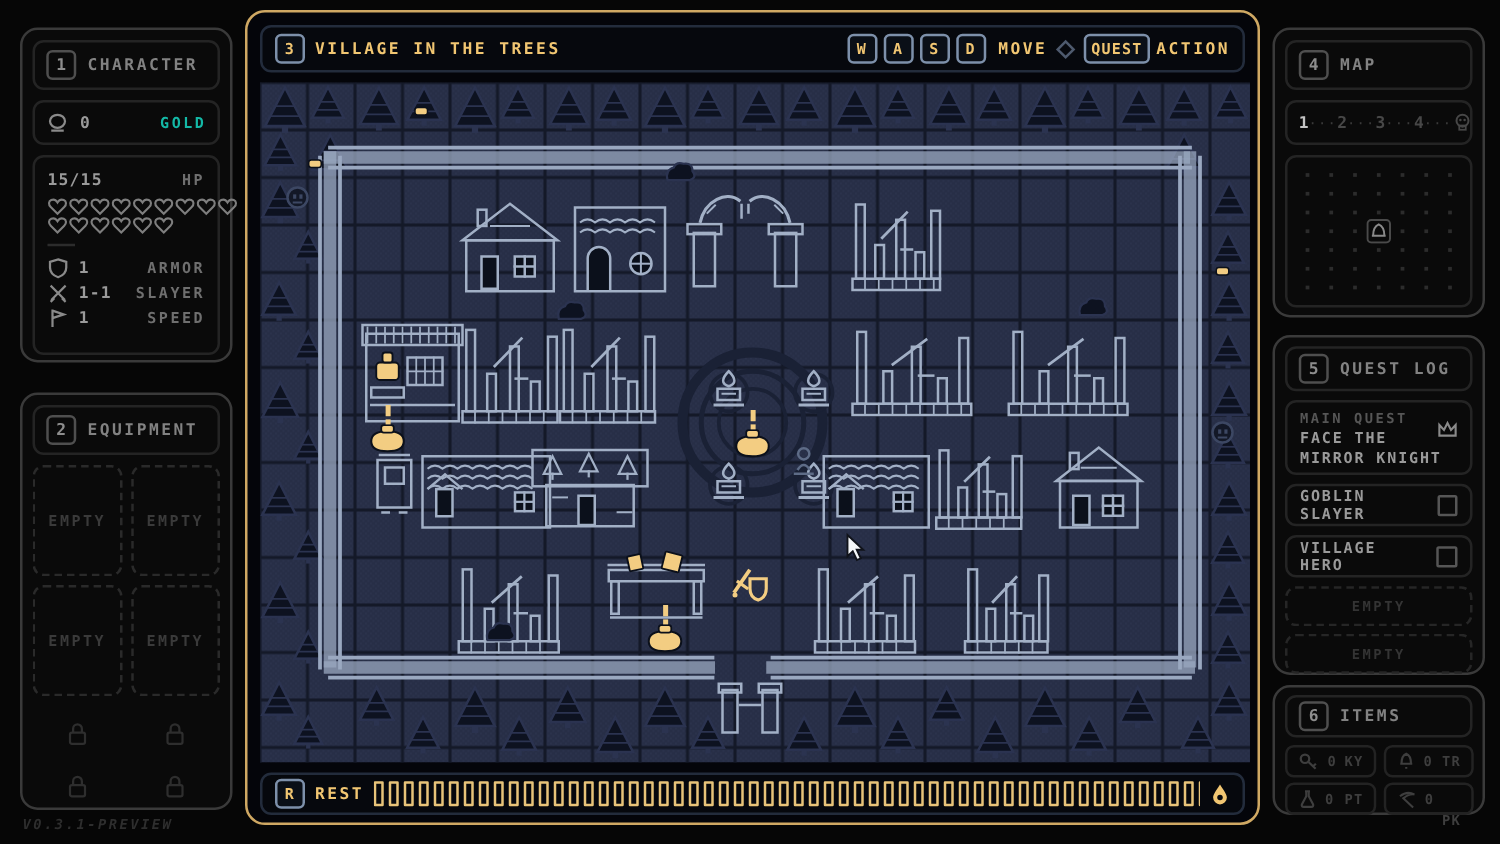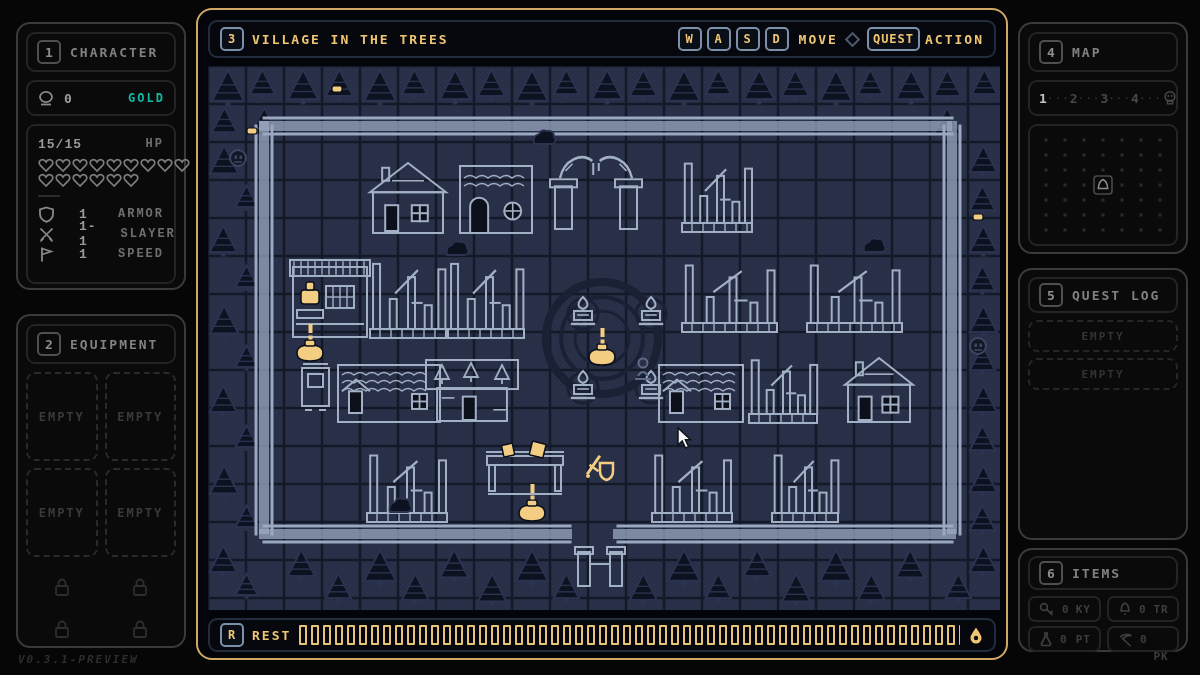--- a/index.html
+++ b/index.html
@@ -6,21 +6,21 @@
   #app{position:relative;width:1200px;height:675px;background:#060606;overflow:hidden;
        font-family:"DejaVu Sans Mono",monospace;-webkit-font-smoothing:none;}
   .panel{position:absolute;background:#0a0a0a;border:2px solid #3a3a3a;border-radius:14px;box-sizing:border-box;}
   .inbox{border:2px solid #242424;border-radius:9px;margin:8px;display:flex;align-items:center;
          padding:0 9px;gap:9px;box-sizing:border-box;}
   .badge{min-width:24px;height:24px;border:2px solid #4f4f4f;border-radius:5px;display:flex;align-items:center;
          justify-content:center;color:#8d8d8d;font-size:13px;font-weight:bold;box-sizing:border-box;background:#0a0a0a;}
   .t{font-weight:bold;letter-spacing:2px;font-size:13px;color:#828282;white-space:nowrap;}
   .dim{color:#14b8a6;}  .val{color:#9a9a9a;font-weight:bold;letter-spacing:1px;font-size:13px;}
   .right{margin-left:auto;}
-  .statrow{display:flex;align-items:center;gap:24px;height:20px;font-family:Liberation Mono, monospace;}
+  .statrow{display:flex;align-items:center;gap:8px;height:20px;}
   .statlabel{margin-left:auto;color:#6f6f6f;font-weight:bold;letter-spacing:2px;font-size:12px;}
   .slot{border:2px dashed #2a2a2a;border-radius:9px;display:flex;align-items:center;justify-content:center;
         color:#3a3a3a;font-weight:bold;letter-spacing:2px;font-size:12px;box-sizing:border-box;}
   
   #level{position:absolute;left:196px;top:8px;width:812px;height:652px;border:2px solid #cfa863;
          border-radius:16px;box-sizing:border-box;background:#04050a;}
   .bar{border:2px solid #232c3c;background:#06080d;border-radius:9px;display:flex;align-items:center;
        padding:0 10px;gap:8px;box-sizing:border-box;}
   .key{min-width:24px;height:24px;border:2px solid #7d90aa;border-radius:5px;background:#0a0f17;color:#f1c672;
        font-weight:bold;font-size:12px;letter-spacing:1px;display:flex;align-items:center;justify-content:center;
@@ -1046,20 +1046,40 @@
           <span style="position:absolute;left:92.85714285714286%;top:92.85714285714286%;width:3px;height:3px;background:#2c2c2c;transform:translate(-50%,-50%);"></span>
         </div>
     </div>
   </div>
 
   <div class="panel" style="left:1018px;top:268px;width:170px;height:272px;">
     <div class="inbox" style="height:36px;margin:7px 8px;">
       <span class="badge">5</span>
       <span class="t">QUEST LOG</span>
     </div>
+    <div class="qbox" style="height:60px;align-items:flex-start;flex-direction:column;justify-content:center;gap:2px;position:relative;">
+      <span style="color:#565656;font-weight:bold;letter-spacing:2px;font-size:11px;">MAIN QUEST</span>
+      <span class="qname">FACE THE</span>
+      <span class="qname">MIRROR KNIGHT</span>
+      <span id="crown" style="position:absolute;right:9px;top:14px;">
+          <svg width="18" height="15" viewBox="0 0 18 15">
+            <path d="M2.5 12.5 V4 L6.2 8 L9 2.5 L11.8 8 L15.5 4 V12.5 Z" fill="none" stroke="#8a8a8a" stroke-width="1.7"></path>
+          </svg>
+        </span>
+    </div>
+    <div id="quest-items">
+        <div class="qbox">
+          <span class="qname">GOBLIN SLAYER</span>
+          <span class="chk"></span>
+        </div>
+        <div class="qbox">
+          <span class="qname">VILLAGE HERO</span>
+          <span class="chk"></span>
+        </div>
+      </div>
     <div id="quest-empties">
         <div class="qempty">EMPTY</div>
         <div class="qempty">EMPTY</div>
       </div>
   </div>
 
   <div class="panel" style="left:1018px;top:548px;width:170px;height:104px;">
     <div class="inbox" style="height:34px;margin:6px 8px;">
       <span class="badge">6</span>
       <span class="t">ITEMS</span>

